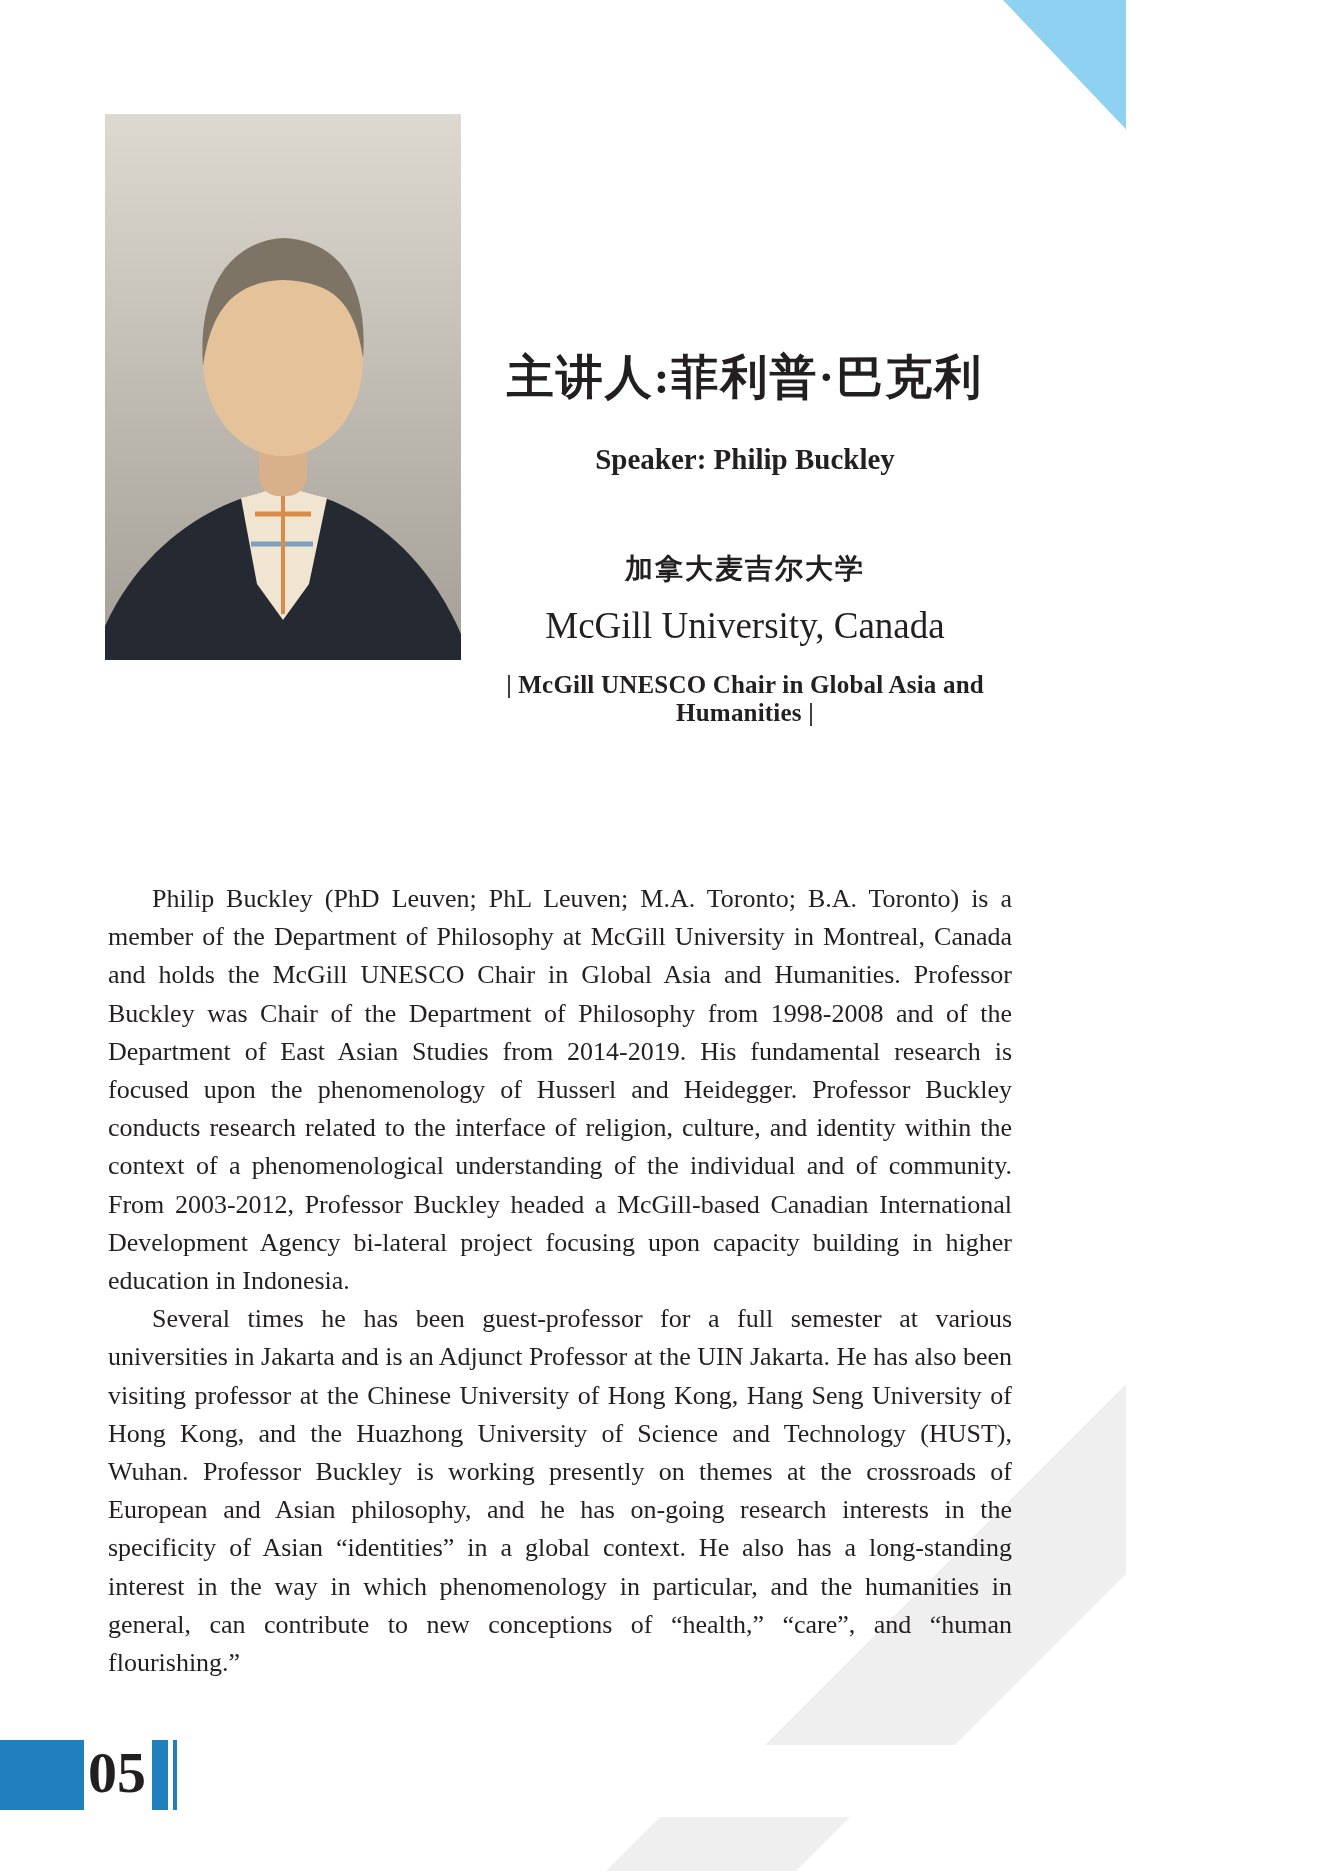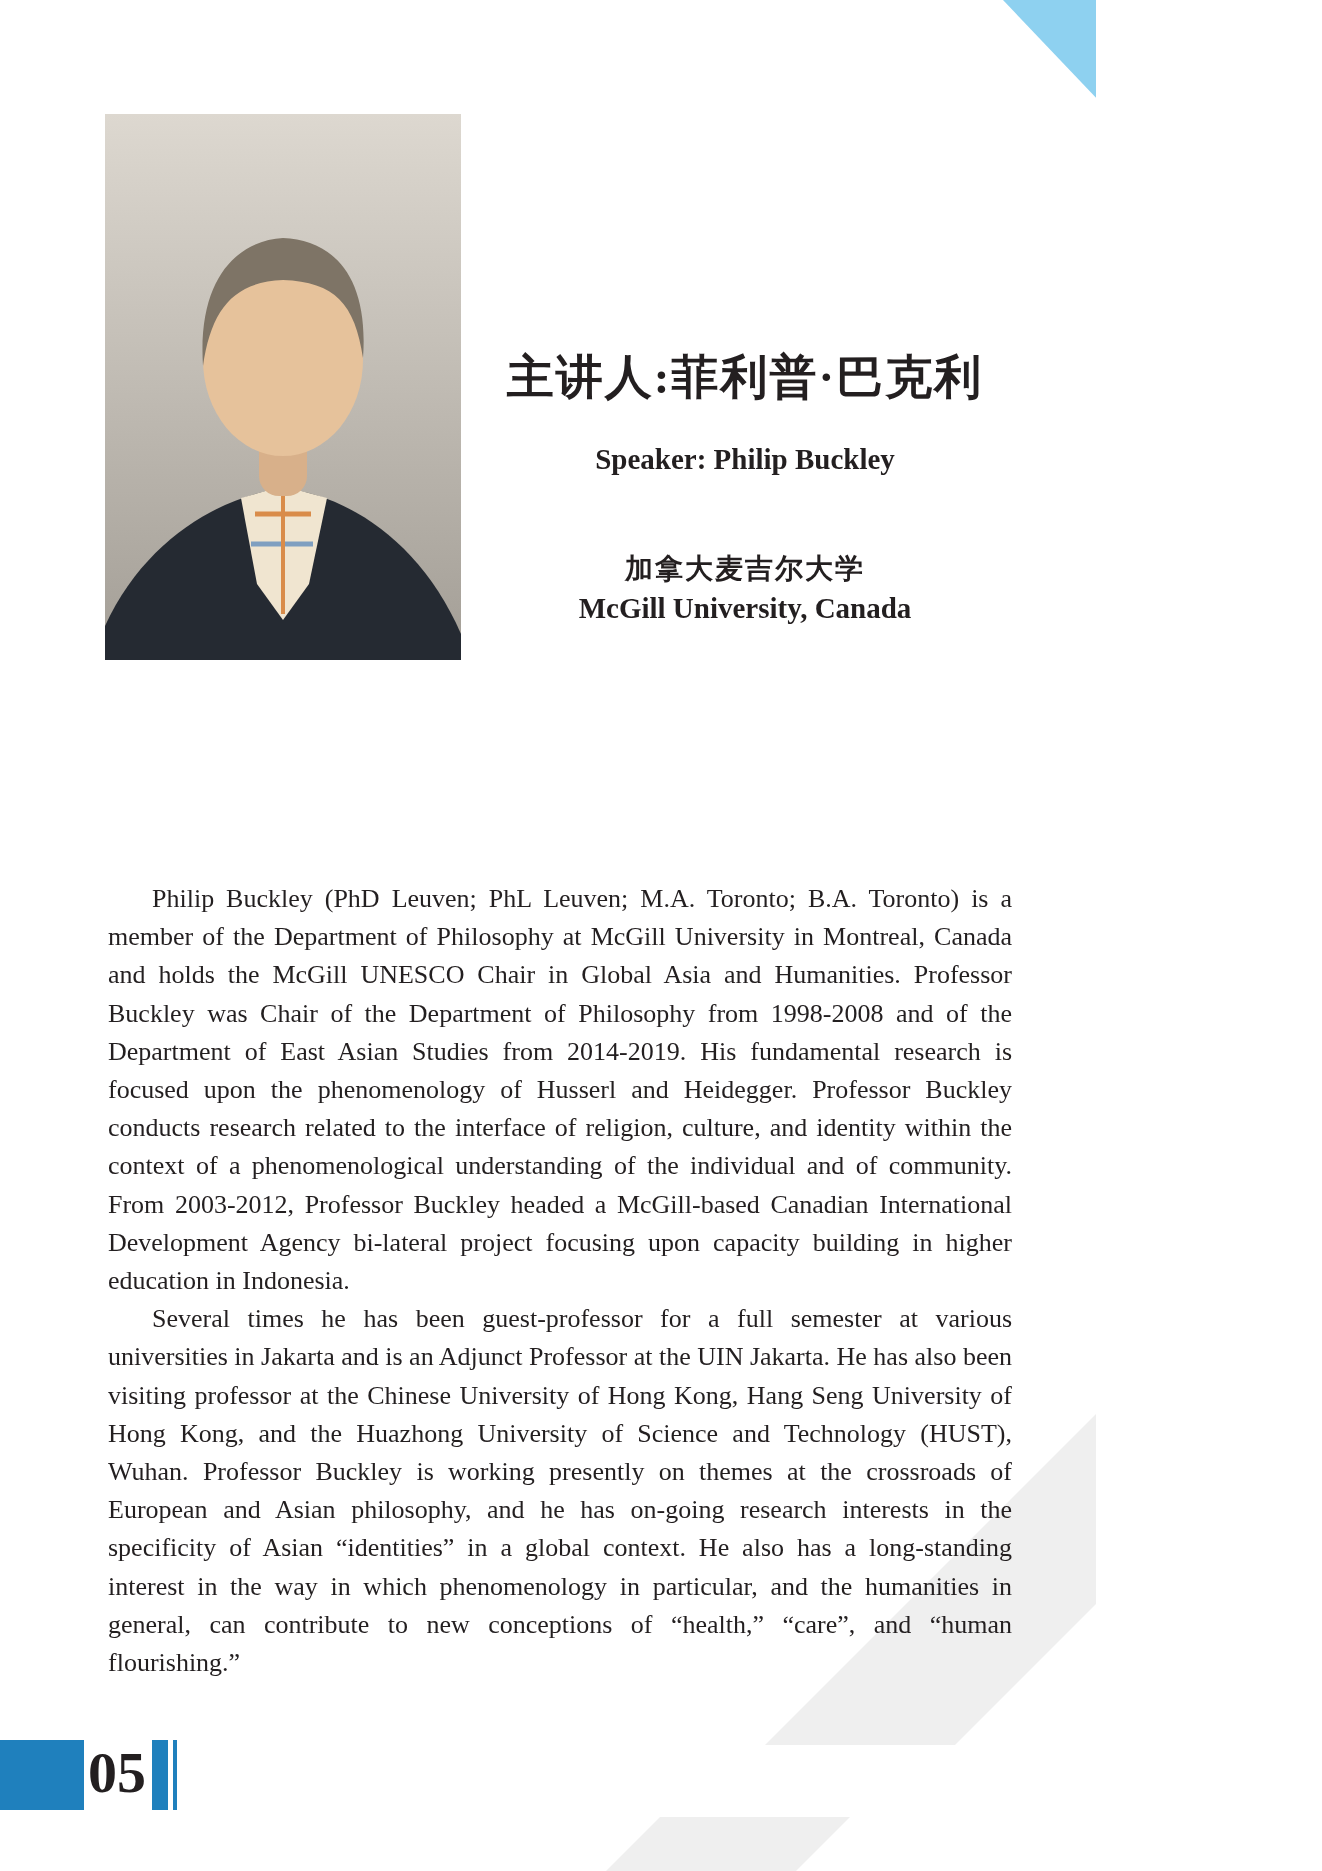--- a/index.html
+++ b/index.html
@@ -3,41 +3,42 @@
 <meta charset="utf-8">
 <style>
   html,body { margin:0; padding:0; background:#ffffff; }
   .page {
     position:relative;
     width:1096px; height:1871px;
     background:#ffffff;
     overflow:hidden;
     font-family:"Liberation Serif", serif;
     color:#231f20;
+    padding-left:30px;
   }
   .decor-svg { position:absolute; left:0; top:0; width:1322px; height:1871px; pointer-events:none; }
 
   .photo {
     position:absolute; left:105px; top:114px; width:356px; height:546px;
     overflow:hidden;
   }
   .photo svg { display:block; width:100%; height:100%; }
 
   .header-block {
     position:absolute; left:452px; top:352px; width:586px;
     text-align:center;
   }
   .title-cn {
     font-size:47px; font-weight:bold; letter-spacing:2px;
     line-height:1.1;
     font-family:"Liberation Serif", serif;
   }
   .title-en { font-size:29px; font-weight:bold; margin-top:39px; }
   .aff-cn   { font-size:28px; font-weight:bold; margin-top:74px; letter-spacing:2px; }
-  .aff-en   { font-size:29px; font-weight:bold; margin-top:4px; }
+  .aff-en   { font-size:37px; font-weight:normal; margin-top:16px; }
   .chair    { font-size:25px; font-weight:bold; margin-top:24px; letter-spacing:0.2px; }
 
   .bio {
     position:absolute; left:108px; top:880px; width:904px;
     font-size:26px; line-height:38.2px;
     text-align:justify;
   }
   .bio p { margin:0; text-indent:44px; }
   .bio p + p { }
 
@@ -86,20 +87,21 @@
 
       <path d="M98 252 C92 158 138 126 178 124 C228 126 264 162 258 244 C250 190 230 168 178 166 C128 168 106 196 98 252 Z" fill="#7e7466"></path>
     </svg>
   </div>
 
   <div class="header-block">
     <div class="title-cn">主讲人:菲利普·巴克利</div>
     <div class="title-en">Speaker: Philip Buckley</div>
     <div class="aff-cn">加拿大麦吉尔大学</div>
     <div class="aff-en">McGill University, Canada</div>
+    <div class="chair">| McGill UNESCO Chair in Global Asia and Humanities |</div>
   </div>
 
   <div class="bio">
     <p>Philip Buckley (PhD Leuven; PhL Leuven; M.A. Toronto; B.A. Toronto) is a member of the Department of Philosophy at McGill University in Montreal, Canada and holds the McGill UNESCO Chair in Global Asia and Humanities. Professor Buckley was Chair of the Department of Philosophy from 1998-2008 and of the Department of East Asian Studies from 2014-2019. His fundamental research is focused upon the phenomenology of Husserl and Heidegger. Professor Buckley conducts research related to the interface of religion, culture, and identity within the context of a phenomenological understanding of the individual and of community. From 2003-2012, Professor Buckley headed a McGill-based Canadian International Development Agency bi-lateral project focusing upon capacity building in higher education in Indonesia.</p>
     <p>Several times he has been guest-professor for a full semester at various universities in Jakarta and is an Adjunct Professor at the UIN Jakarta. He has also been visiting professor at the Chinese University of Hong Kong, Hang Seng University of Hong Kong, and the Huazhong University of Science and Technology (HUST), Wuhan. Professor Buckley is working presently on themes at the crossroads of European and Asian philosophy, and he has on-going research interests in the specificity of Asian “identities” in a global context. He also has a long-standing interest in the way in which phenomenology in particular, and the humanities in general, can contribute to new conceptions of “health,” “care”, and “human flourishing.”</p>
   </div>
 
   <div class="footer-rect" style="background: rgb(31, 128, 189);"></div>
   <div class="page-num">05</div>
   <div class="footer-bar" style="background: rgb(31, 128, 189);"></div>

